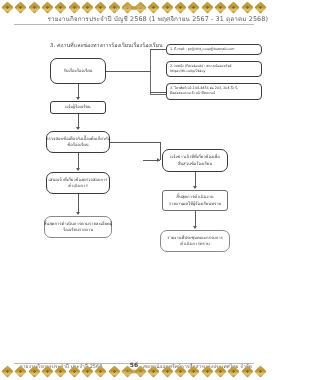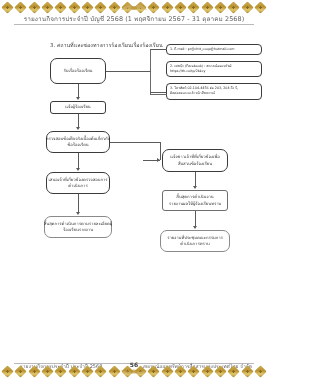--- a/index.html
+++ b/index.html
@@ -37,21 +37,21 @@
     color:#c6a246;font-size:11px;line-height:1;
     letter-spacing:-1px;
   }
   .crest-top{top:0px;}
   .crest-bot{bottom:1px;}
   .crest svg{display:block;}
 
   
   .hdr{
     position:absolute;top:14px;left:0;width:268px;
-    text-align:center;
+    text-align:right;
   }
   .hdr-text{
     font-size:6.4px;color:#5d5d5d;letter-spacing:.1px;
     white-space:nowrap;
   }
   .rule{
     position:absolute;left:14px;width:240px;height:1px;
     background:#b9b9b9;
   }
   .rule-top{top:24px;}

